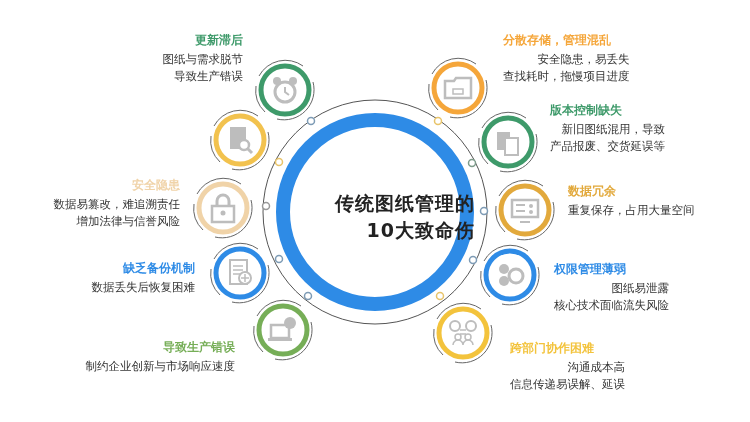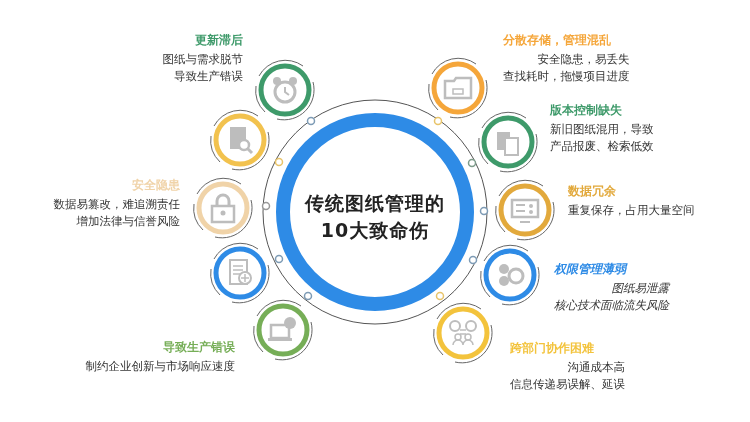--- a/index.html
+++ b/index.html
@@ -1,19 +1,19 @@
 <!DOCTYPE html>
 <html><head>
 <meta charset="utf-8">
 <style>
   html,body{margin:0;padding:0;background:#fff;}
   body{width:750px;height:422px;position:relative;overflow:hidden;font-family:"DejaVu Sans","Liberation Sans",sans-serif;}
   .stage{position:absolute;left:0;top:0;width:750px;height:422px;}
   svg.bg{position:absolute;left:0;top:0;}
-  .title{position:absolute;left:275px;top:190px;width:200px;text-align:center;font-size:19px;font-weight:bold;color:#222;line-height:27px;letter-spacing:1px;}
+  .title{position:absolute;left:275px;top:190px;width:200px;text-align:right;font-size:19px;font-weight:bold;color:#222;line-height:27px;letter-spacing:1px;}
   .item{position:absolute;font-size:11.5px;line-height:17px;color:#333;}
   .item .h{font-size:12px;font-weight:bold;line-height:20px;margin-bottom:1px;}
   .item.left{text-align:right;}
   .item.right{text-align:left;}
   .item .d{display:block;text-align:right;}
 </style>
 </head>
 <body>
 
 <div class="stage">
@@ -163,40 +163,44 @@
   <div class="item left" style="right:507px;top:30px;">
     <div class="h" style="color:#3E9A6A">更新滞后</div>
     <span class="d">图纸与需求脱节</span>
     <span class="d">导致生产错误</span>
   </div>
   <div class="item left" style="right:570px;top:175px;">
     <div class="h" style="color:#F0D3A8">安全隐患</div>
     <span class="d">数据易篡改，难追溯责任</span>
     <span class="d">增加法律与信誉风险</span>
   </div>
+  <div class="item left" style="right:555px;top:258px;">
+    <div class="h" style="color:#2E8BE6">缺乏备份机制</div>
+    <span class="d">数据丢失后恢复困难</span>
+  </div>
   <div class="item left" style="right:515px;top:337px;">
     <div class="h" style="color:#76AE57">导致生产错误</div>
     <span class="d">制约企业创新与市场响应速度</span>
   </div>
 
   <div class="item right" style="left:503px;top:30px;">
     <div class="h" style="color:#F5A63A">分散存储，管理混乱</div>
     <span class="d">安全隐患，易丢失</span>
     <span class="d">查找耗时，拖慢项目进度</span>
   </div>
   <div class="item right" style="left:550px;top:100px;">
     <div class="h" style="color:#3E9A6A">版本控制缺失</div>
     <span class="d">新旧图纸混用，导致</span>
-    <span class="d">产品报废、检索低效</span>
+    <span class="d">产品报废、交货延误等</span>
   </div>
   <div class="item right" style="left:568px;top:181px;">
     <div class="h" style="color:#E2A93C">数据冗余</div>
     <span class="d">重复保存，占用大量空间</span>
   </div>
-  <div class="item right" style="left:554px;top:259px;font-style:italic;">
+  <div class="item right" style="left:554px;top:259px;">
     <div class="h" style="color:#2E8BE6">权限管理薄弱</div>
     <span class="d">图纸易泄露</span>
     <span class="d">核心技术面临流失风险</span>
   </div>
   <div class="item right" style="left:510px;top:338px;">
     <div class="h" style="color:#F3C33C">跨部门协作困难</div>
     <span class="d">沟通成本高</span>
     <span class="d">信息传递易误解、延误</span>
   </div>
 </div>

